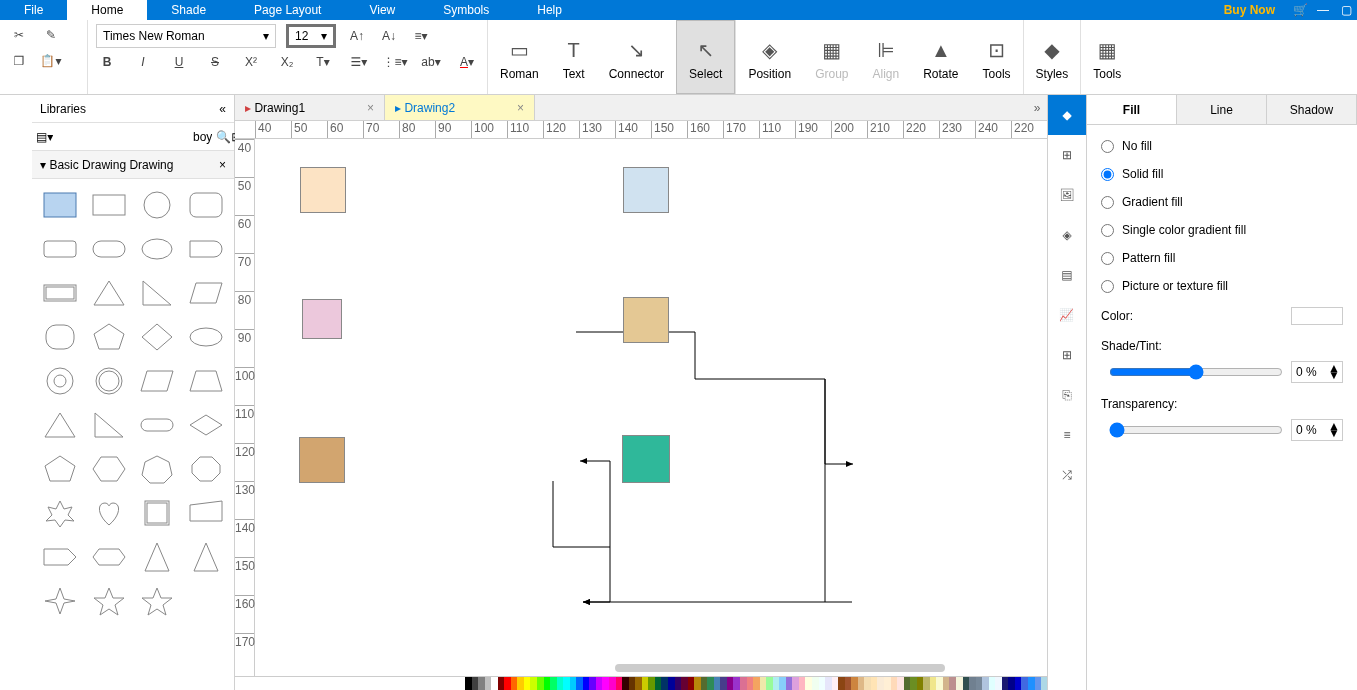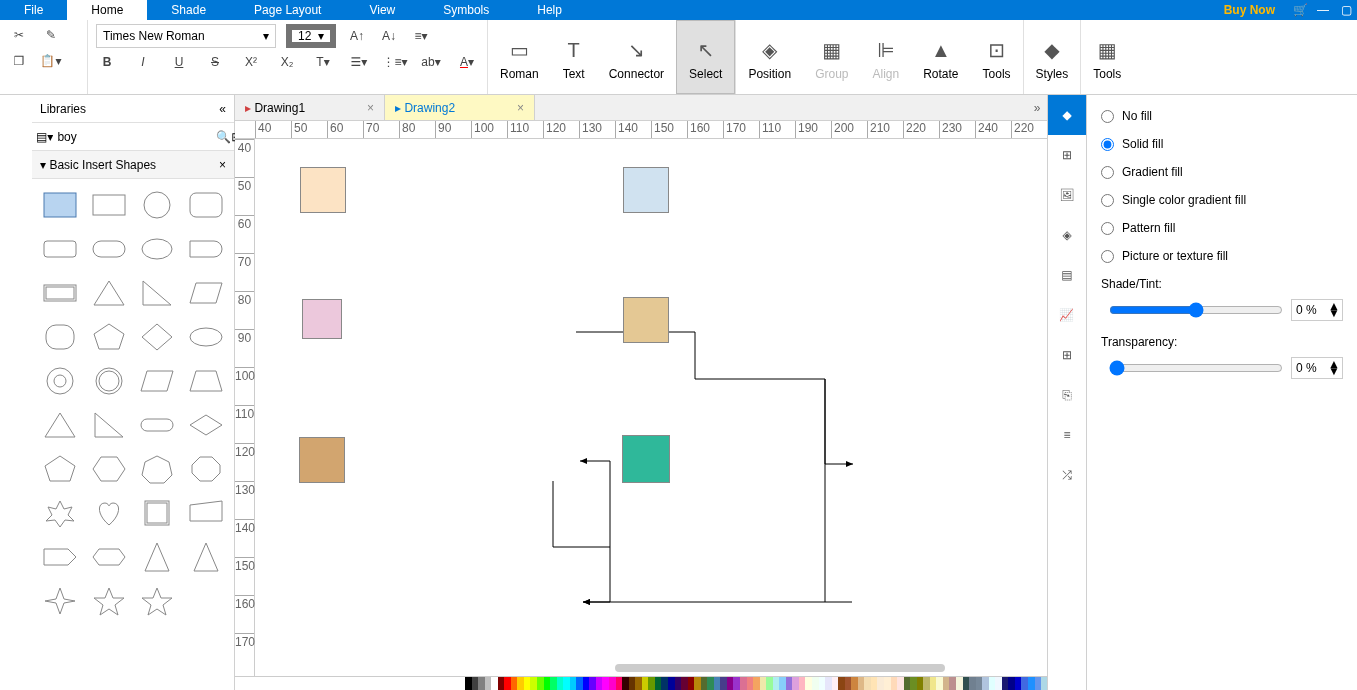--- a/index.html
+++ b/index.html
@@ -8,32 +8,32 @@
 .menubar .mitem{padding:0 24px;height:100%;display:flex;align-items:center;cursor:pointer;}
 .menubar .mitem.active{background:#fff;color:#000;}
 .menubar .spacer{flex:1;}
 .menubar .buy{color:#ffb900;padding:0 10px;font-weight:bold;}
 .menubar .winbtn{width:24px;text-align:center;cursor:pointer;padding:0 8px;}
 .ribbon{height:75px;background:#fff;border-bottom:1px solid #d0d0d0;display:flex;}
 .rgroup{border-right:1px solid #e0e0e0;display:flex;flex-direction:column;justify-content:space-between;padding:4px 8px 2px;}
 .rgroup .rrow{display:flex;align-items:center;gap:10px;}
 .rgroup .rlabel{text-align:center;color:#444;font-size:11px;height:16px;}
 .fontsel{width:180px;height:24px;border:1px solid #ccc;background:#fff;padding:0 6px;display:flex;align-items:center;justify-content:space-between;}
-.sizesel{width:50px;height:24px;border:6px solid #737373;background:#fff;padding:0 6px;display:flex;align-items:center;justify-content:space-between;}
+.sizesel{width:50px;height:24px;border:3px solid #737373;background:#fff;padding:0 6px;display:flex;align-items:center;justify-content:space-between;}
 .ibtn{width:22px;height:22px;display:flex;align-items:center;justify-content:center;cursor:pointer;color:#444;}
 .bigbtn{display:flex;flex-direction:column;align-items:center;justify-content:center;padding:4px 12px;cursor:pointer;}
 .bigbtn .icon{font-size:20px;height:34px;display:flex;align-items:center;color:#555;}
 .bigbtn.sel{background:#e0e0e0;border:1px solid #bbb;}
 .bigbtn.disabled{color:#bbb;}
 .main{flex:1;display:flex;overflow:hidden;margin-left:32px;}
 .leftpanel{width:203px;border-right:1px solid #d0d0d0;display:flex;flex-direction:column;}
 .libhdr{height:28px;border-bottom:1px solid #e0e0e0;display:flex;align-items:center;padding:0 8px;justify-content:space-between;}
 .libsearch{height:28px;border-bottom:1px solid #e0e0e0;display:flex;align-items:center;padding:0 4px;}
 .libsearch .sico{width:24px;text-align:center;cursor:pointer;}
-.libsearch input{flex:1;border:none;outline:none;height:22px;padding:0 4px;}
+.libsearch input{flex:1;border:none;outline:none;height:22px;padding:0 4px;text-align:right;}
 .cathdr{height:28px;background:#f5f5f5;border-bottom:1px solid #e0e0e0;display:flex;align-items:center;padding:0 8px;justify-content:space-between;}
 .shapes{flex:1;overflow:hidden;padding:6px;display:grid;grid-template-columns:repeat(4,1fr);gap:4px;align-content:start;}
 .shp{height:40px;display:flex;align-items:center;justify-content:center;cursor:pointer;}
 .shp svg{width:36px;height:32px;}
 .shp.sel{background:#fff;}
 .shp.sel svg rect,.shp.sel svg{fill:#b8d4f0;}
 .center{flex:1;display:flex;flex-direction:column;overflow:hidden;position:relative;}
 .tabs{height:26px;background:#f0f0f0;border-bottom:1px solid #d0d0d0;display:flex;align-items:stretch;}
 .tab{display:flex;align-items:center;padding:0 10px;gap:6px;border-right:1px solid #d0d0d0;cursor:pointer;min-width:150px;justify-content:space-between;}
 .tab.active{background:#fef9c3;color:#0078d7;}
@@ -194,21 +194,21 @@
       <span>Libraries</span>
       <span>«</span>
     </div>
     <div class="libsearch">
       <span class="sico">▤▾</span>
       <input value="boy" style="">
       <span class="sico">🔍</span>
       <span class="sico">⊞</span>
     </div>
     <div class="cathdr">
-      <span><span>▾</span> <span>Basic Insert Shapes</span></span>
+      <span><span>▾</span> <span>Basic Drawing Drawing</span></span>
       <span>×</span>
     </div>
     <div class="shapes">
       <div class="shp sel">
           <svg>
             <rect x="2" y="4" width="32" height="24" fill="#b8d4f0" stroke="#4a7ab0"></rect>
           </svg>
         </div>
       <div class="shp">
           <svg>
@@ -586,20 +586,25 @@
     <div class="rtool">◈</div>
     <div class="rtool">▤</div>
     <div class="rtool">📈</div>
     <div class="rtool">⊞</div>
     <div class="rtool">⎘</div>
     <div class="rtool">≡</div>
     <div class="rtool">⤮</div>
   </div>
 
   <div class="rightpanel">
+    <div class="rptabs">
+      <div class="rptab active">Fill</div>
+      <div class="rptab">Line</div>
+      <div class="rptab">Shadow</div>
+    </div>
     <div class="rpbody">
       <label class="radio-row">
           <input type="radio" name="fill" style="">
           <span>No fill</span>
         </label>
       <label class="radio-row">
           <input type="radio" name="fill" checked="" style="">
           <span>Solid fill</span>
         </label>
       <label class="radio-row">
@@ -611,20 +616,24 @@
           <span>Single color gradient fill</span>
         </label>
       <label class="radio-row">
           <input type="radio" name="fill" style="">
           <span>Pattern fill</span>
         </label>
       <label class="radio-row">
           <input type="radio" name="fill" style="">
           <span>Picture or texture fill</span>
         </label>
+      <div class="proprow">
+        <span>Color:</span>
+        <div class="colorsw"></div>
+      </div>
       <div>
         <div style="margin-bottom:8px">Shade/Tint:</div>
         <div class="proprow">
           <input type="range" class="slider" min="0" max="100" value="50" style="">
           <div class="numbox">
               <span>0 %</span>
               <span class="ar">
                 <span>▲</span>
                 <span>▼</span>
               </span>

